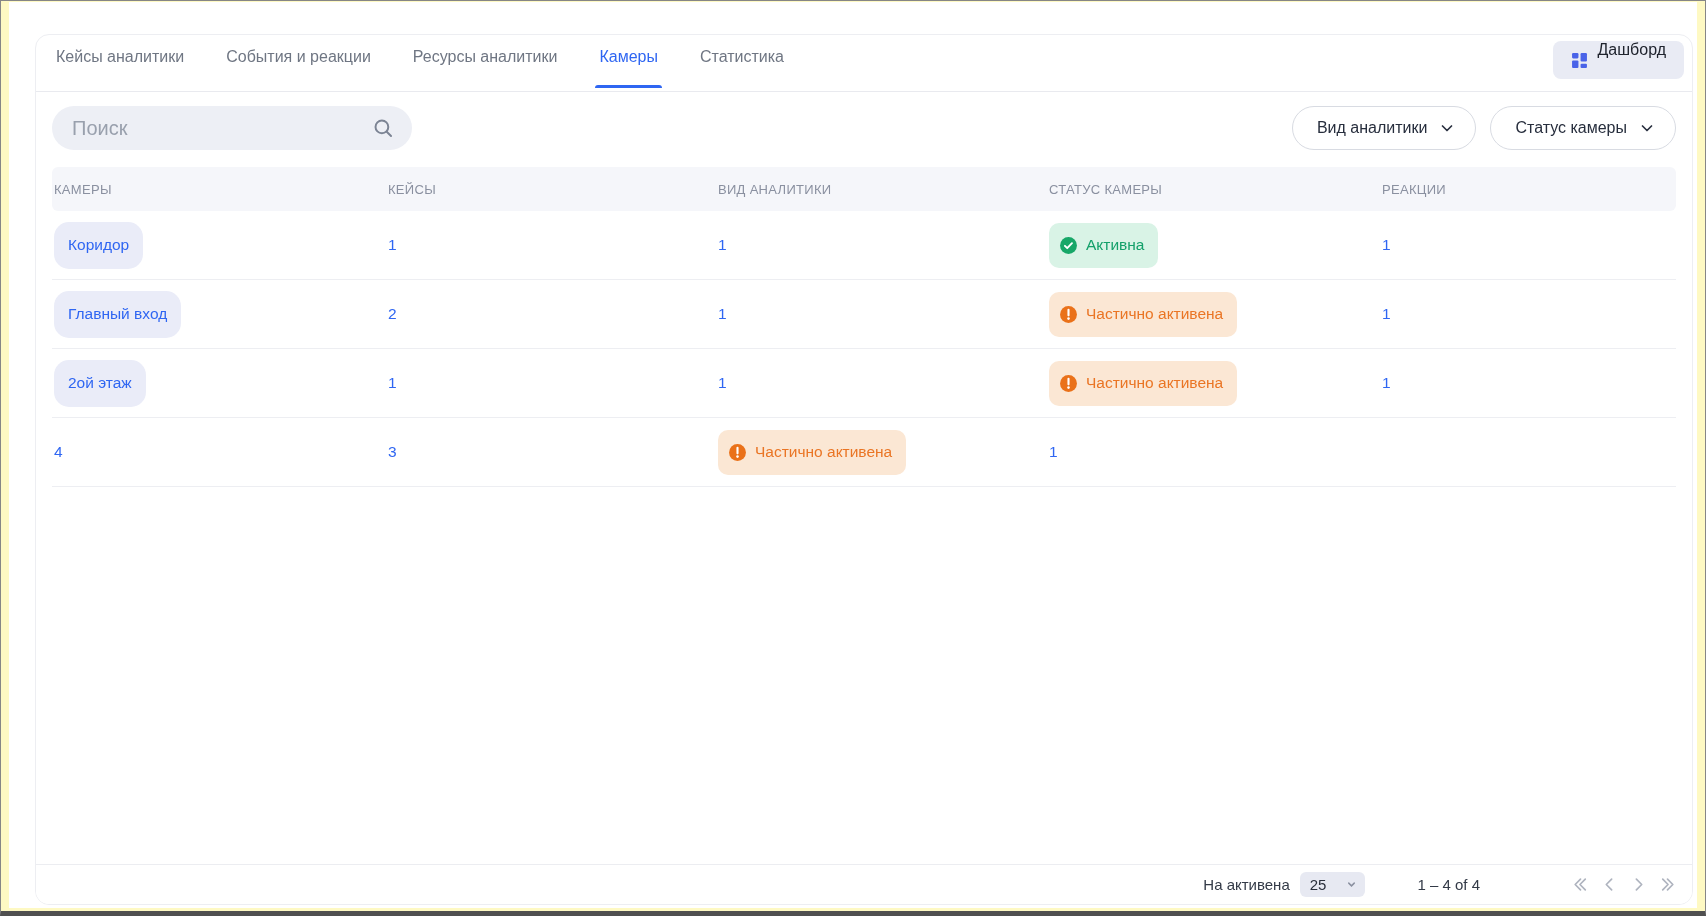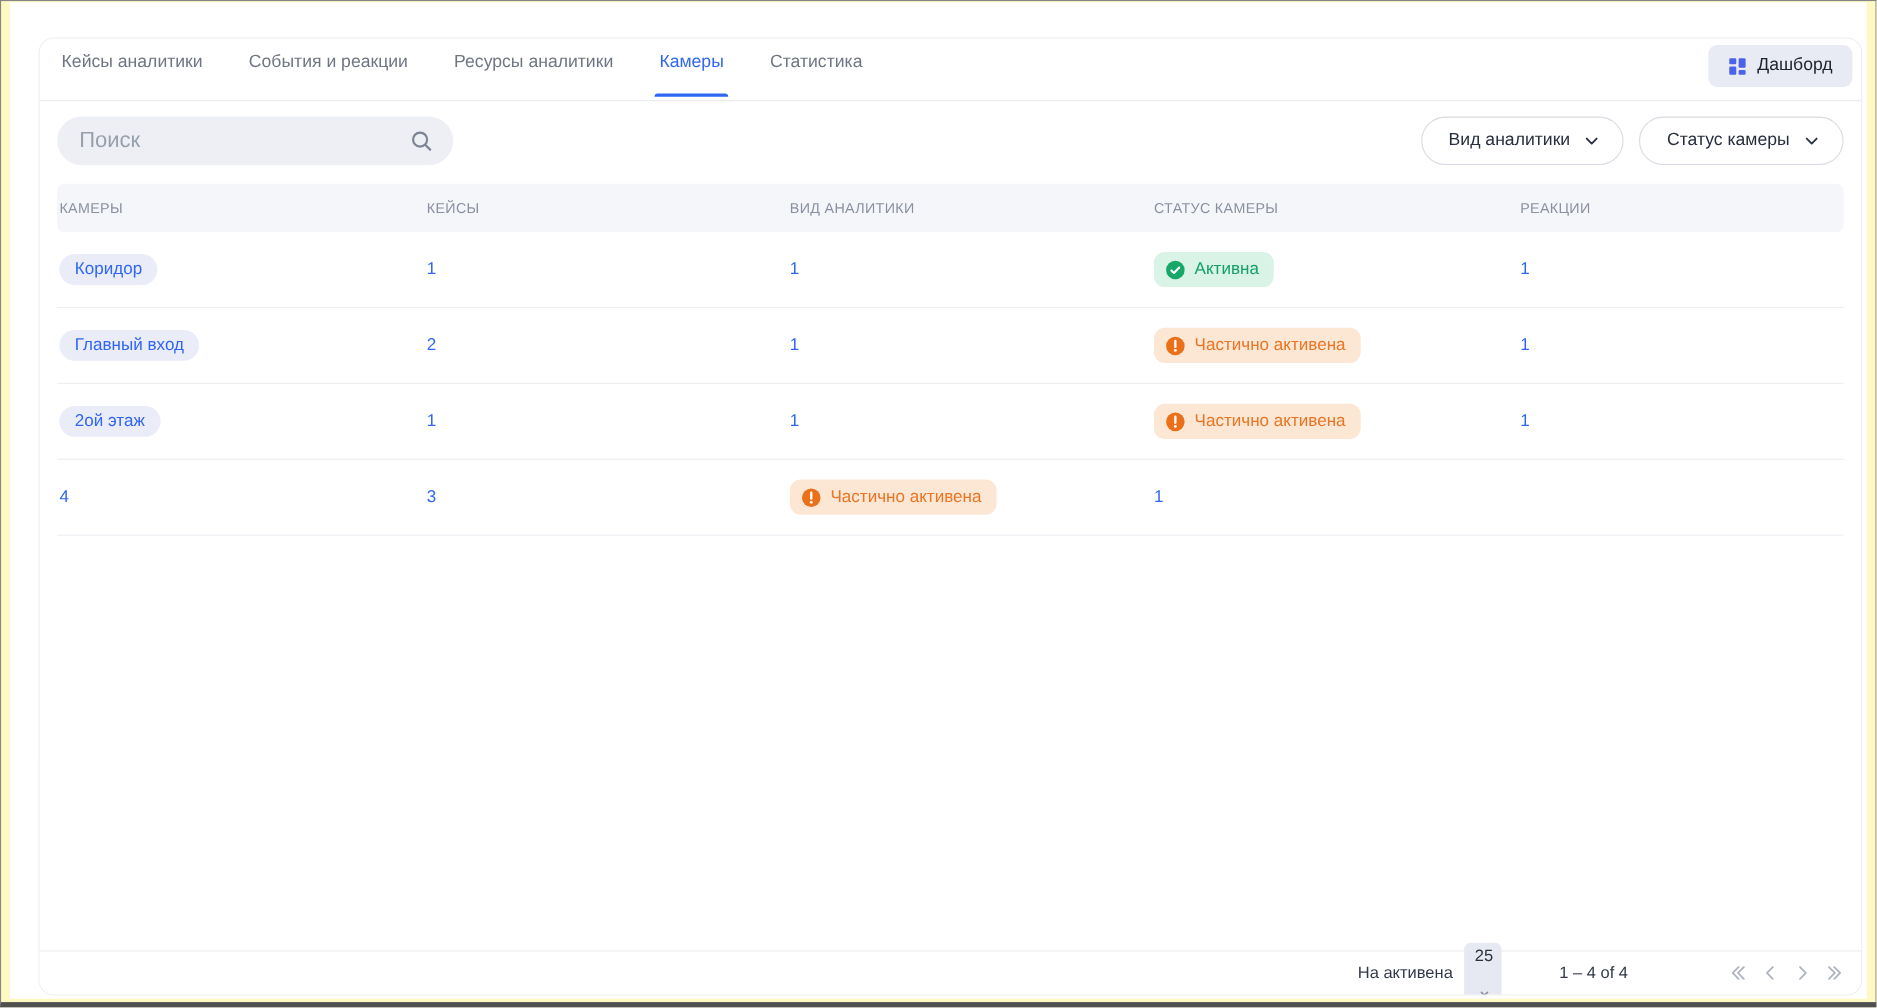--- a/index.html
+++ b/index.html
@@ -16,21 +16,21 @@
         border:1px solid #EDEEF2;border-radius:14px;overflow:hidden;}
 
   
   .tabsbar{position:relative;height:57px;border-bottom:1px solid #E9EAEF;
            display:flex;align-items:flex-start;padding:13px 16px 0 20px;gap:42px;}
   .tab{font-size:16px;color:#6F7683;cursor:pointer;position:relative;padding-bottom:22px;white-space:nowrap;}
   .tab.active{color:var(--accent);}
   .tab.active::after{content:"";position:absolute;left:-4px;right:-4px;bottom:0;height:3px;
                      background:var(--accent);border-radius:3px 3px 0 0;}
   .dash-btn{position:absolute;right:8px;top:6px;height:38px;background:#E9EBF4;border:none;
-            border-radius:8px;display:flex;align-items:center;gap:10px;padding:0 18px;
+            border-radius:8px;display:flex;gap:10px;padding:0 18px;
             font-size:16px;color:#20242E;font-family:inherit;cursor:pointer;}
   .ic{display:flex;align-items:center;}
 
   
   .controls{display:flex;align-items:center;margin:14px 16px 0;height:44px;}
   .search{position:relative;width:360px;height:44px;}
   .search input{width:100%;height:100%;border:none;background:#EDEFF5;border-radius:22px;
                 padding:0 50px 0 20px;font-size:20px;color:#333;font-family:inherit;outline:none;}
   .search input::placeholder{color:#99A0AD;}
   .search .sicon{position:absolute;right:18px;top:11px;}
@@ -38,34 +38,34 @@
   .fpill{height:44px;border:1px solid #D8DBE2;background:#fff;border-radius:22px;display:flex;
          align-items:center;gap:12px;padding:0 20px 0 24px;font-size:16px;color:#272E3D;
          font-family:inherit;cursor:pointer;white-space:nowrap;}
 
   
   .thead{margin:17px 16px 0;height:44px;background:#F5F6FA;border-radius:6px;display:grid;
          grid-template-columns:334px 330px 331px 333px 1fr;align-items:center;padding-left:2px;}
   .thead span{font-size:13px;color:#8A90A0;letter-spacing:.3px;}
   .trow{margin:0 16px;height:69px;border-bottom:1px solid #EDEEF2;display:grid;
         grid-template-columns:334px 330px 331px 333px 1fr;align-items:center;padding-left:2px;}
-  .chip{display:inline-flex;align-items:center;height:28px;padding:0 14px;background:#EAECF8;
+  .chip{display:inline-flex;align-items:center;height:47px;padding:0 14px;background:#EAECF8;
         border-radius:15px;color:var(--accent);font-size:15.5px;cursor:pointer;justify-self:start;}
   .numlink{color:var(--accent);font-size:15.5px;cursor:pointer;text-decoration:none;}
-  .badge{display:inline-flex;align-items:center;gap:8px;height:32px;padding:0 14px 0 10px;
+  .badge{display:inline-flex;align-items:center;gap:8px;height:45px;padding:0 14px 0 10px;
          border-radius:10px;font-size:15.5px;justify-self:start;}
   .badge.active{background:var(--active-bg);color:var(--active-fg);}
   .badge.partial{background:var(--partial-bg);color:var(--partial-fg);}
 
   
   .pagination{position:absolute;left:0;right:0;bottom:0;height:40px;border-top:1px solid #ECEDF1;
               display:flex;align-items:center;justify-content:flex-end;padding:0 14px;
               font-size:15px;color:#333A47;background:#fff;}
   .pp-chip{display:flex;align-items:center;gap:20px;background:#E7E9F2;border-radius:6px;
-           padding:4px 8px 4px 10px;margin-left:10px;cursor:pointer;font-size:15px;color:#2A303C;flex-direction:column;}
+           padding:4px 8px 4px 10px;margin-left:10px;cursor:pointer;font-size:15px;color:#2A303C;}
   .range{margin-left:52px;}
   .pager{margin-left:90px;display:flex;align-items:center;gap:8px;}
   .pbtn{background:none;border:none;cursor:pointer;display:flex;padding:2px;}
 </style>
 </head>
 <body>
 
 <div class="screen">
   <div class="page">
     <div class="card">

